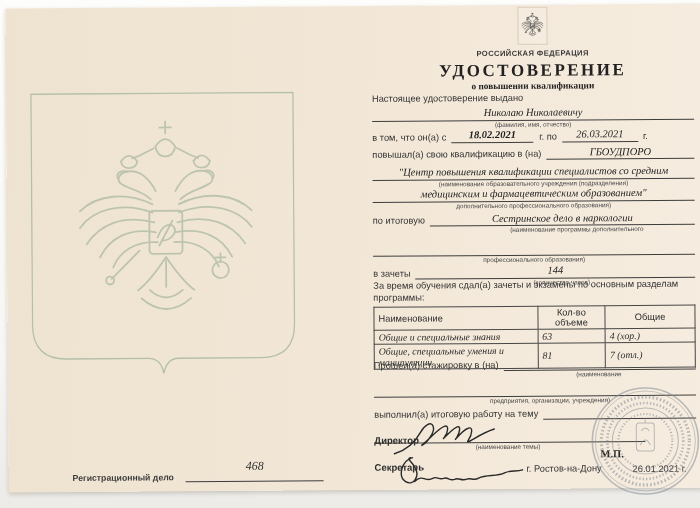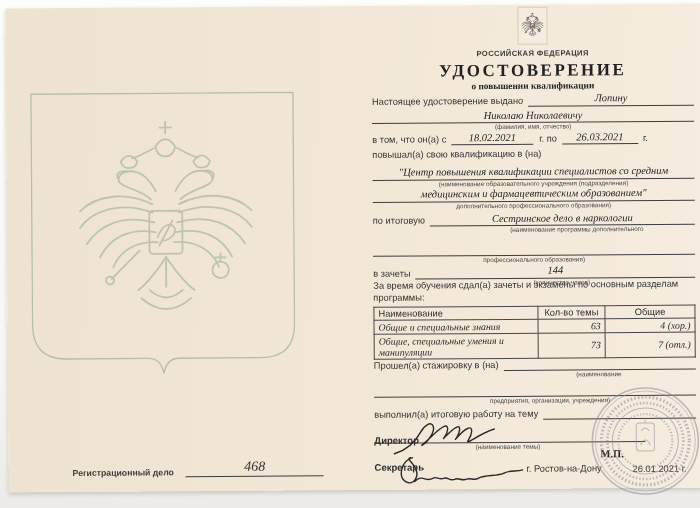--- a/index.html
+++ b/index.html
@@ -10,47 +10,47 @@
          background:linear-gradient(93deg,#eee2d0 0%,#f2e7d6 45%,#f6ecdf 100%);
          transform:rotate(-0.4deg);transform-origin:50% 50%;
          box-shadow:0 2px 4px rgba(90,80,60,.25);}
   
   .left-page{position:absolute;left:0;top:0;width:350px;height:484px;}
   .frame-svg{position:absolute;left:24px;top:85px;width:264px;height:302px;}
   .eagle-wm{position:absolute;left:60px;top:104px;width:198px;height:232px;opacity:.85;}
   .reg-row{position:absolute;left:64px;top:452px;width:268px;display:flex;align-items:flex-end;}
   .reg-label{font-size:8.7px;font-weight:bold;color:#3c3c3c;white-space:nowrap;}
   .reg-line{flex:0 0 138px;margin-left:12px;border-bottom:1px solid #3d3d3d;text-align:center;
-            font-family:"Liberation Serif",serif;font-style:italic;font-size:14px;color:#333;padding-bottom:1px;}
+            font-family:"Liberation Serif",serif;font-style:italic;font-size:12px;color:#333;padding-bottom:7px;}
   
   .right-page{position:absolute;left:360px;top:0;width:334px;height:484px;color:#323232;font-size:9.3px;}
   .hdr{position:absolute;top:1px;left:0;width:100%;text-align:center;}
   .emblem-box{width:28px;height:36px;margin:1px auto 0;border:1px solid #d9cdb9;
               display:flex;align-items:center;justify-content:center;background:rgba(255,255,255,.12);}
   .country{margin-top:4px;font-size:7.6px;font-weight:bold;letter-spacing:.4px;color:#3a3a3a;}
   .doc-title{margin-top:3px;font-family:"Liberation Serif",serif;font-weight:bold;
              font-size:17px;letter-spacing:2.5px;color:#222;}
   .doc-sub{margin-top:0;font-family:"Liberation Serif",serif;font-weight:bold;font-size:9.3px;color:#222;}
   .blk{position:absolute;left:6px;width:322px;}
   .r{display:flex;align-items:flex-end;}
   .lbl{white-space:nowrap;padding-right:5px;padding-bottom:1px;}
   .u{flex:1;border-bottom:1px solid #3d3d3d;text-align:center;
      font-family:"Liberation Serif",serif;font-style:italic;font-size:10.5px;color:#1f1f1f;
      padding:0 2px 1px;line-height:1.1;min-height:11px;}
   .u.sans{font-family:"Liberation Sans",sans-serif;font-style:normal;}
   .cap{font-size:6.4px;color:#4a4a4a;text-align:center;line-height:1.05;margin-top:1px;}
-  .w-date{flex:0 0 78px;}
+  .w-date{flex:0 0 78px;font-weight:bold;}
   .w-date2{flex:0 0 72px;font-family:Liberation Serif, serif;}
   .mt1{margin-top:1px}.mt2{margin-top:2px}.mt3{margin-top:3px}.mt4{margin-top:4px}
   .mt5{margin-top:5px}.mt9{margin-top:9px}
   table.marks{margin-top:2px;width:100%;border-collapse:collapse;font-size:9.3px;color:#2c2c2c;}
   table.marks th,table.marks td{border:1px solid #474747;padding:1px 4px;font-weight:normal;}
   table.marks th{text-align:center;}
   table.marks th:first-child{text-align:left;}
-  table.marks td{font-family:"Liberation Serif",serif;font-style:italic;font-size:9.8px;text-align:right;}
+  table.marks td{font-family:"Liberation Serif",serif;font-style:italic;font-size:9.8px;text-align:left;}
   table.marks td:first-child{text-align:left;}
   .col-name{width:51%;}.col-hours{width:21%;}.col-grade{width:28%;}
   .intro{line-height:1.28;}
   .line83{width:83%;}
   .sig-label{font-weight:bold;font-size:9.5px;color:#2e2e2e;}
   .director-row{position:absolute;left:6px;top:429px;}
   .secretary-row{position:absolute;left:6px;top:456px;width:322px;height:16px;}
   .city{position:absolute;left:152px;top:3px;font-size:9.3px;}
   .issue-date{position:absolute;left:258px;top:4px;font-size:9.3px;color:#3a3a3a;}
   .mp{position:absolute;left:232px;top:444px;font-family:"Liberation Serif",serif;
@@ -120,33 +120,33 @@
           </svg>
         </div>
         <div class="country">РОССИЙСКАЯ ФЕДЕРАЦИЯ</div>
         <div class="doc-title">УДОСТОВЕРЕНИЕ</div>
         <div class="doc-sub">о повышении квалификации</div>
       </div>
 
       <div class="blk" style="top:88px">
         <div class="r">
           <span class="lbl">Настоящее удостоверение выдано</span>
-          <span class="u">Лопину</span>
         </div>
         <div class="u mt3">Николаю  Николаевичу</div>
         <div class="cap">(фамилия, имя, отчество)</div>
         <div class="r mt1">
           <span class="lbl">в том, что он(а) с</span>
           <span class="u w-date">18.02.2021</span>
           <span class="lbl" style="padding-left:6px">г. по</span>
           <span class="u w-date2">26.03.2021</span>
           <span class="lbl" style="padding-left:5px;padding-right:0">г.</span>
         </div>
         <div class="r mt4">
           <span class="lbl">повышал(а) свою квалификацию в (на)</span>
+          <span class="u">ГБОУДПОРО</span>
         </div>
       </div>
 
       <div class="blk" style="top:161px">
         <div class="u">"Центр повышения квалификации специалистов со средним</div>
         <div class="cap">(наименование образовательного учреждения (подразделения)</div>
         <div class="u mt1">медицинским и фармацевтическим образованием"</div>
         <div class="cap">дополнительного профессионального образования)</div>
         <div class="r mt3">
           <span class="lbl">по итоговую</span>
@@ -161,31 +161,31 @@
         </div>
         <div class="cap" style="padding-left:55px">(количество часов)</div>
       </div>
 
       <div class="blk" style="top:275px">
         <div class="intro">За время обучения сдал(а) зачеты и экзамены по основным разделам программы:</div>
         <table class="marks">
           <tbody>
               <tr>
             <th class="col-name">Наименование</th>
-            <th class="col-hours">Кол-во темы</th>
+            <th class="col-hours">Кол-во объеме</th>
             <th class="col-grade">Общие</th>
           </tr>
           <tr>
             <td>Общие и специальные знания</td>
             <td>63</td>
             <td>4 (хор.)</td>
           </tr>
           <tr>
             <td>Общие, специальные умения и манипуляции</td>
-            <td>73</td>
+            <td>81</td>
             <td>7 (отл.)</td>
           </tr>
         </tbody>
           </table>
       </div>
 
       <div class="blk" style="top:352px">
         <div class="r">
           <span class="lbl">Прошел(а) стажировку в (на)</span>
           <span class="u sans">&nbsp;</span>

